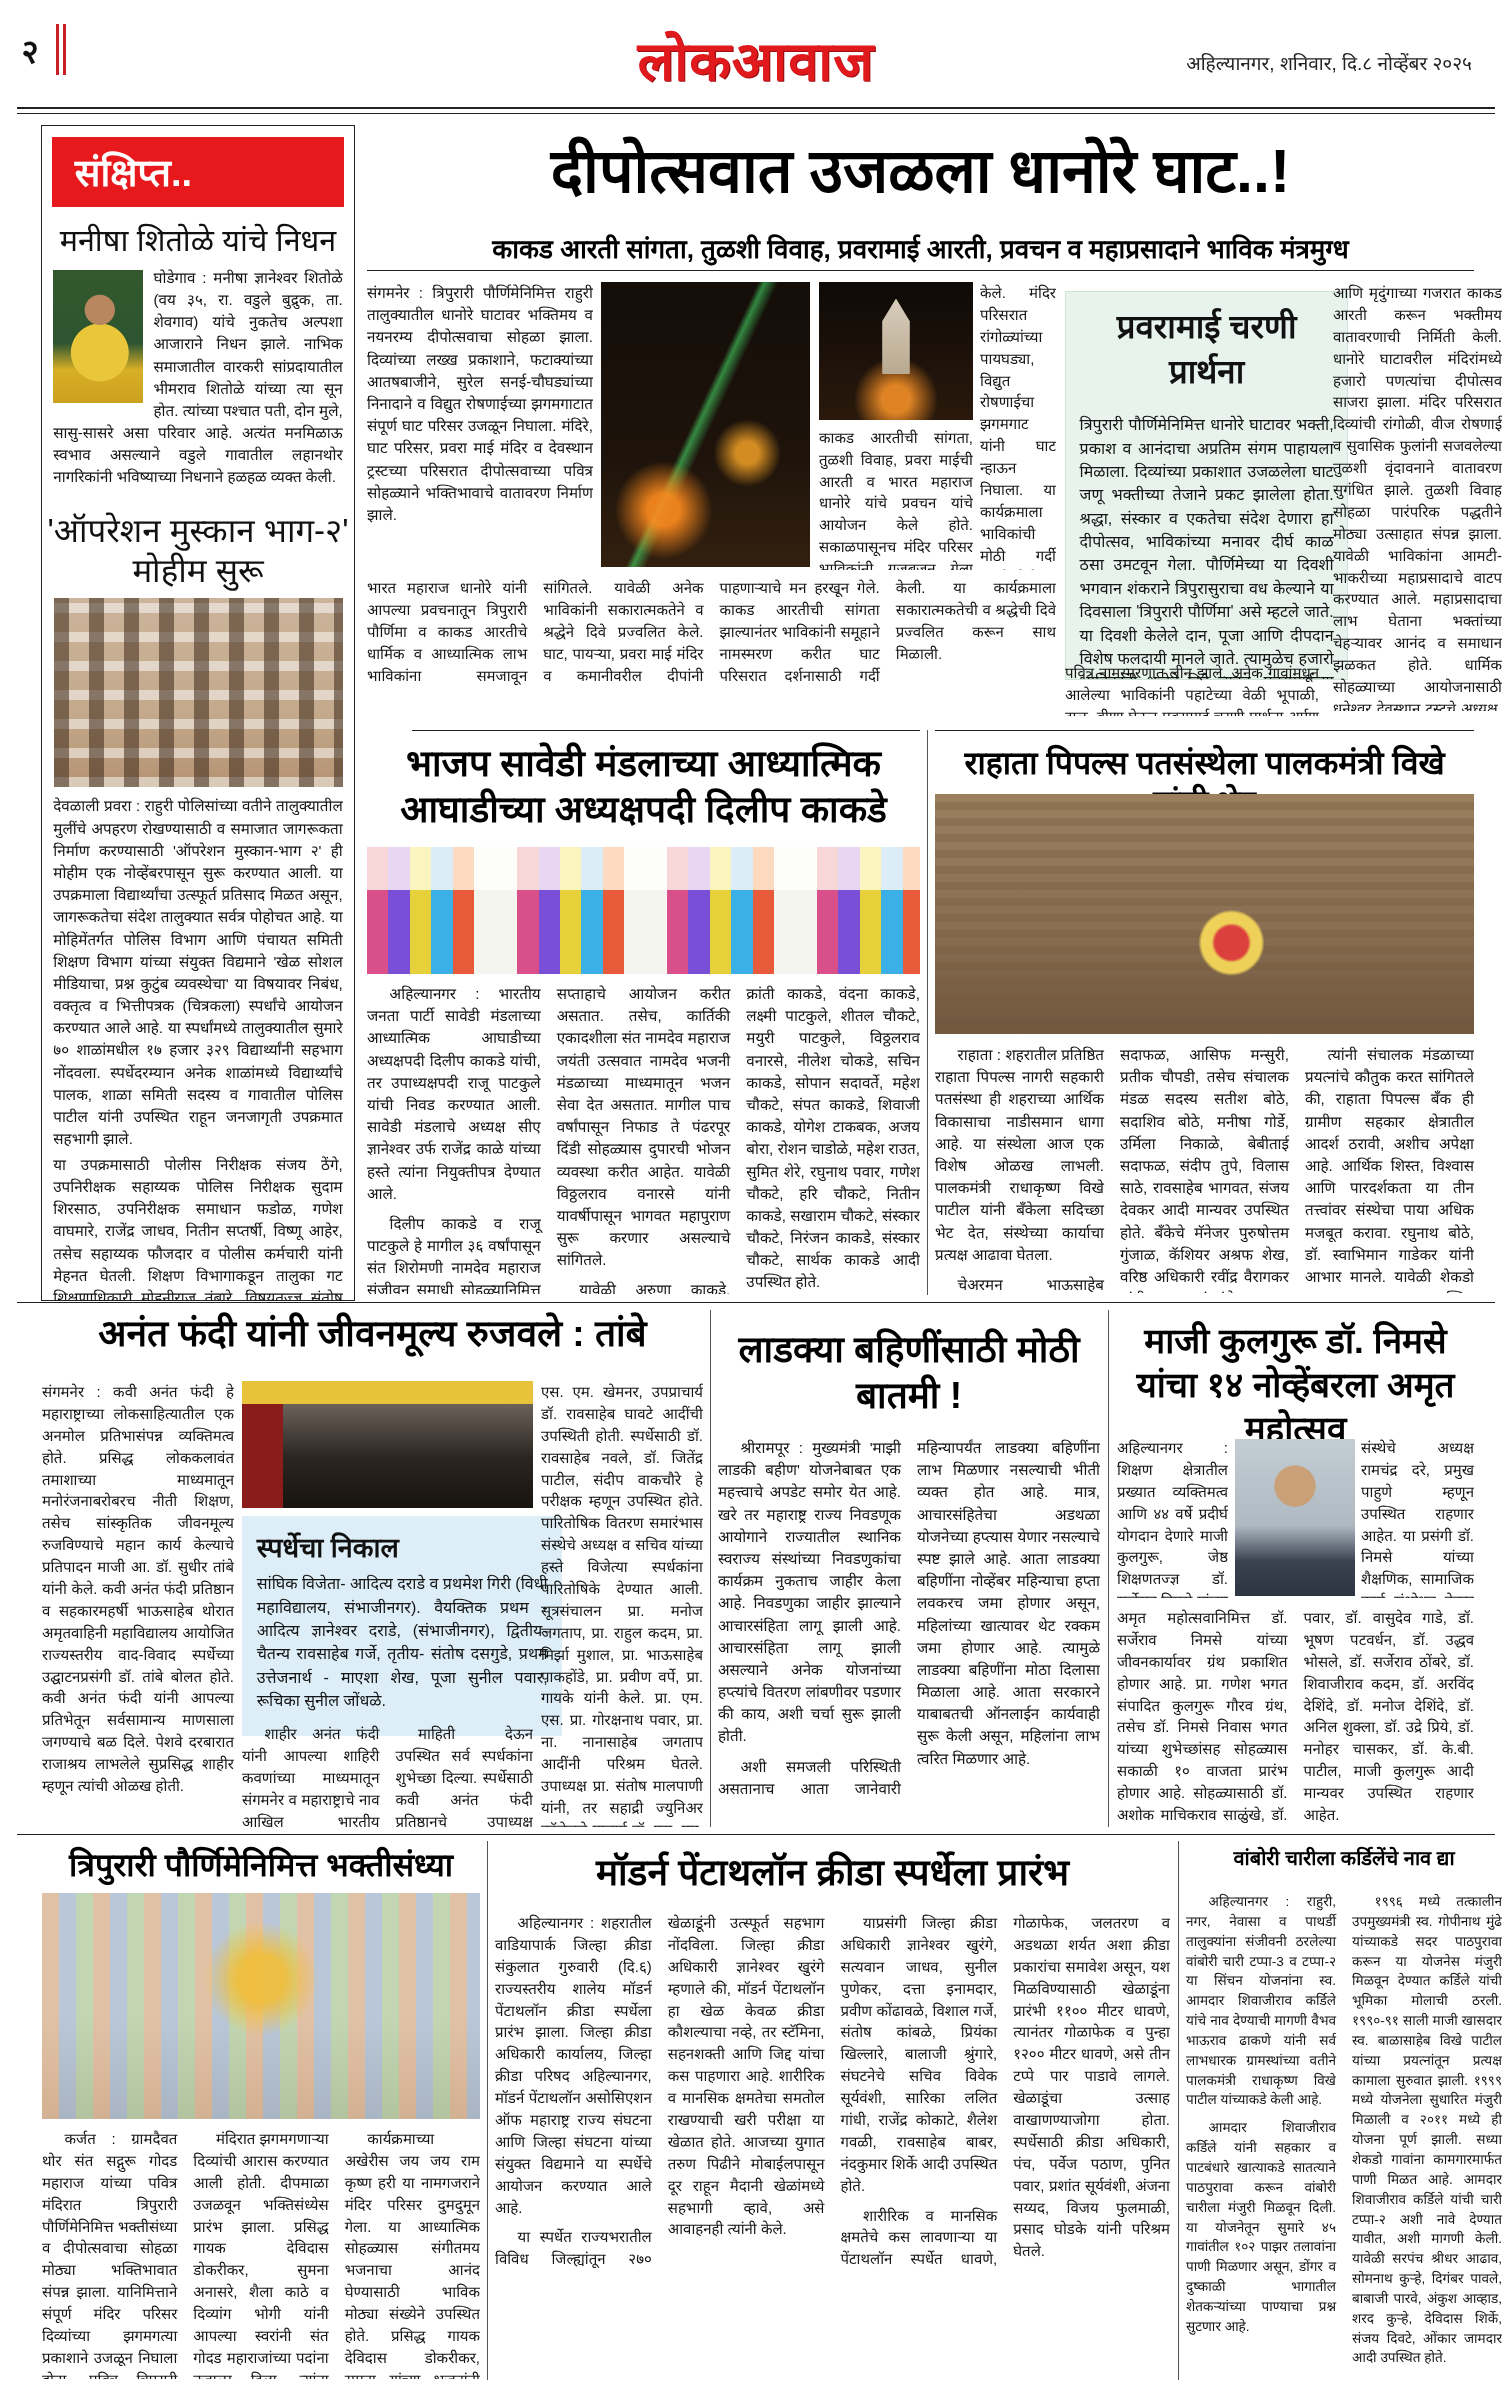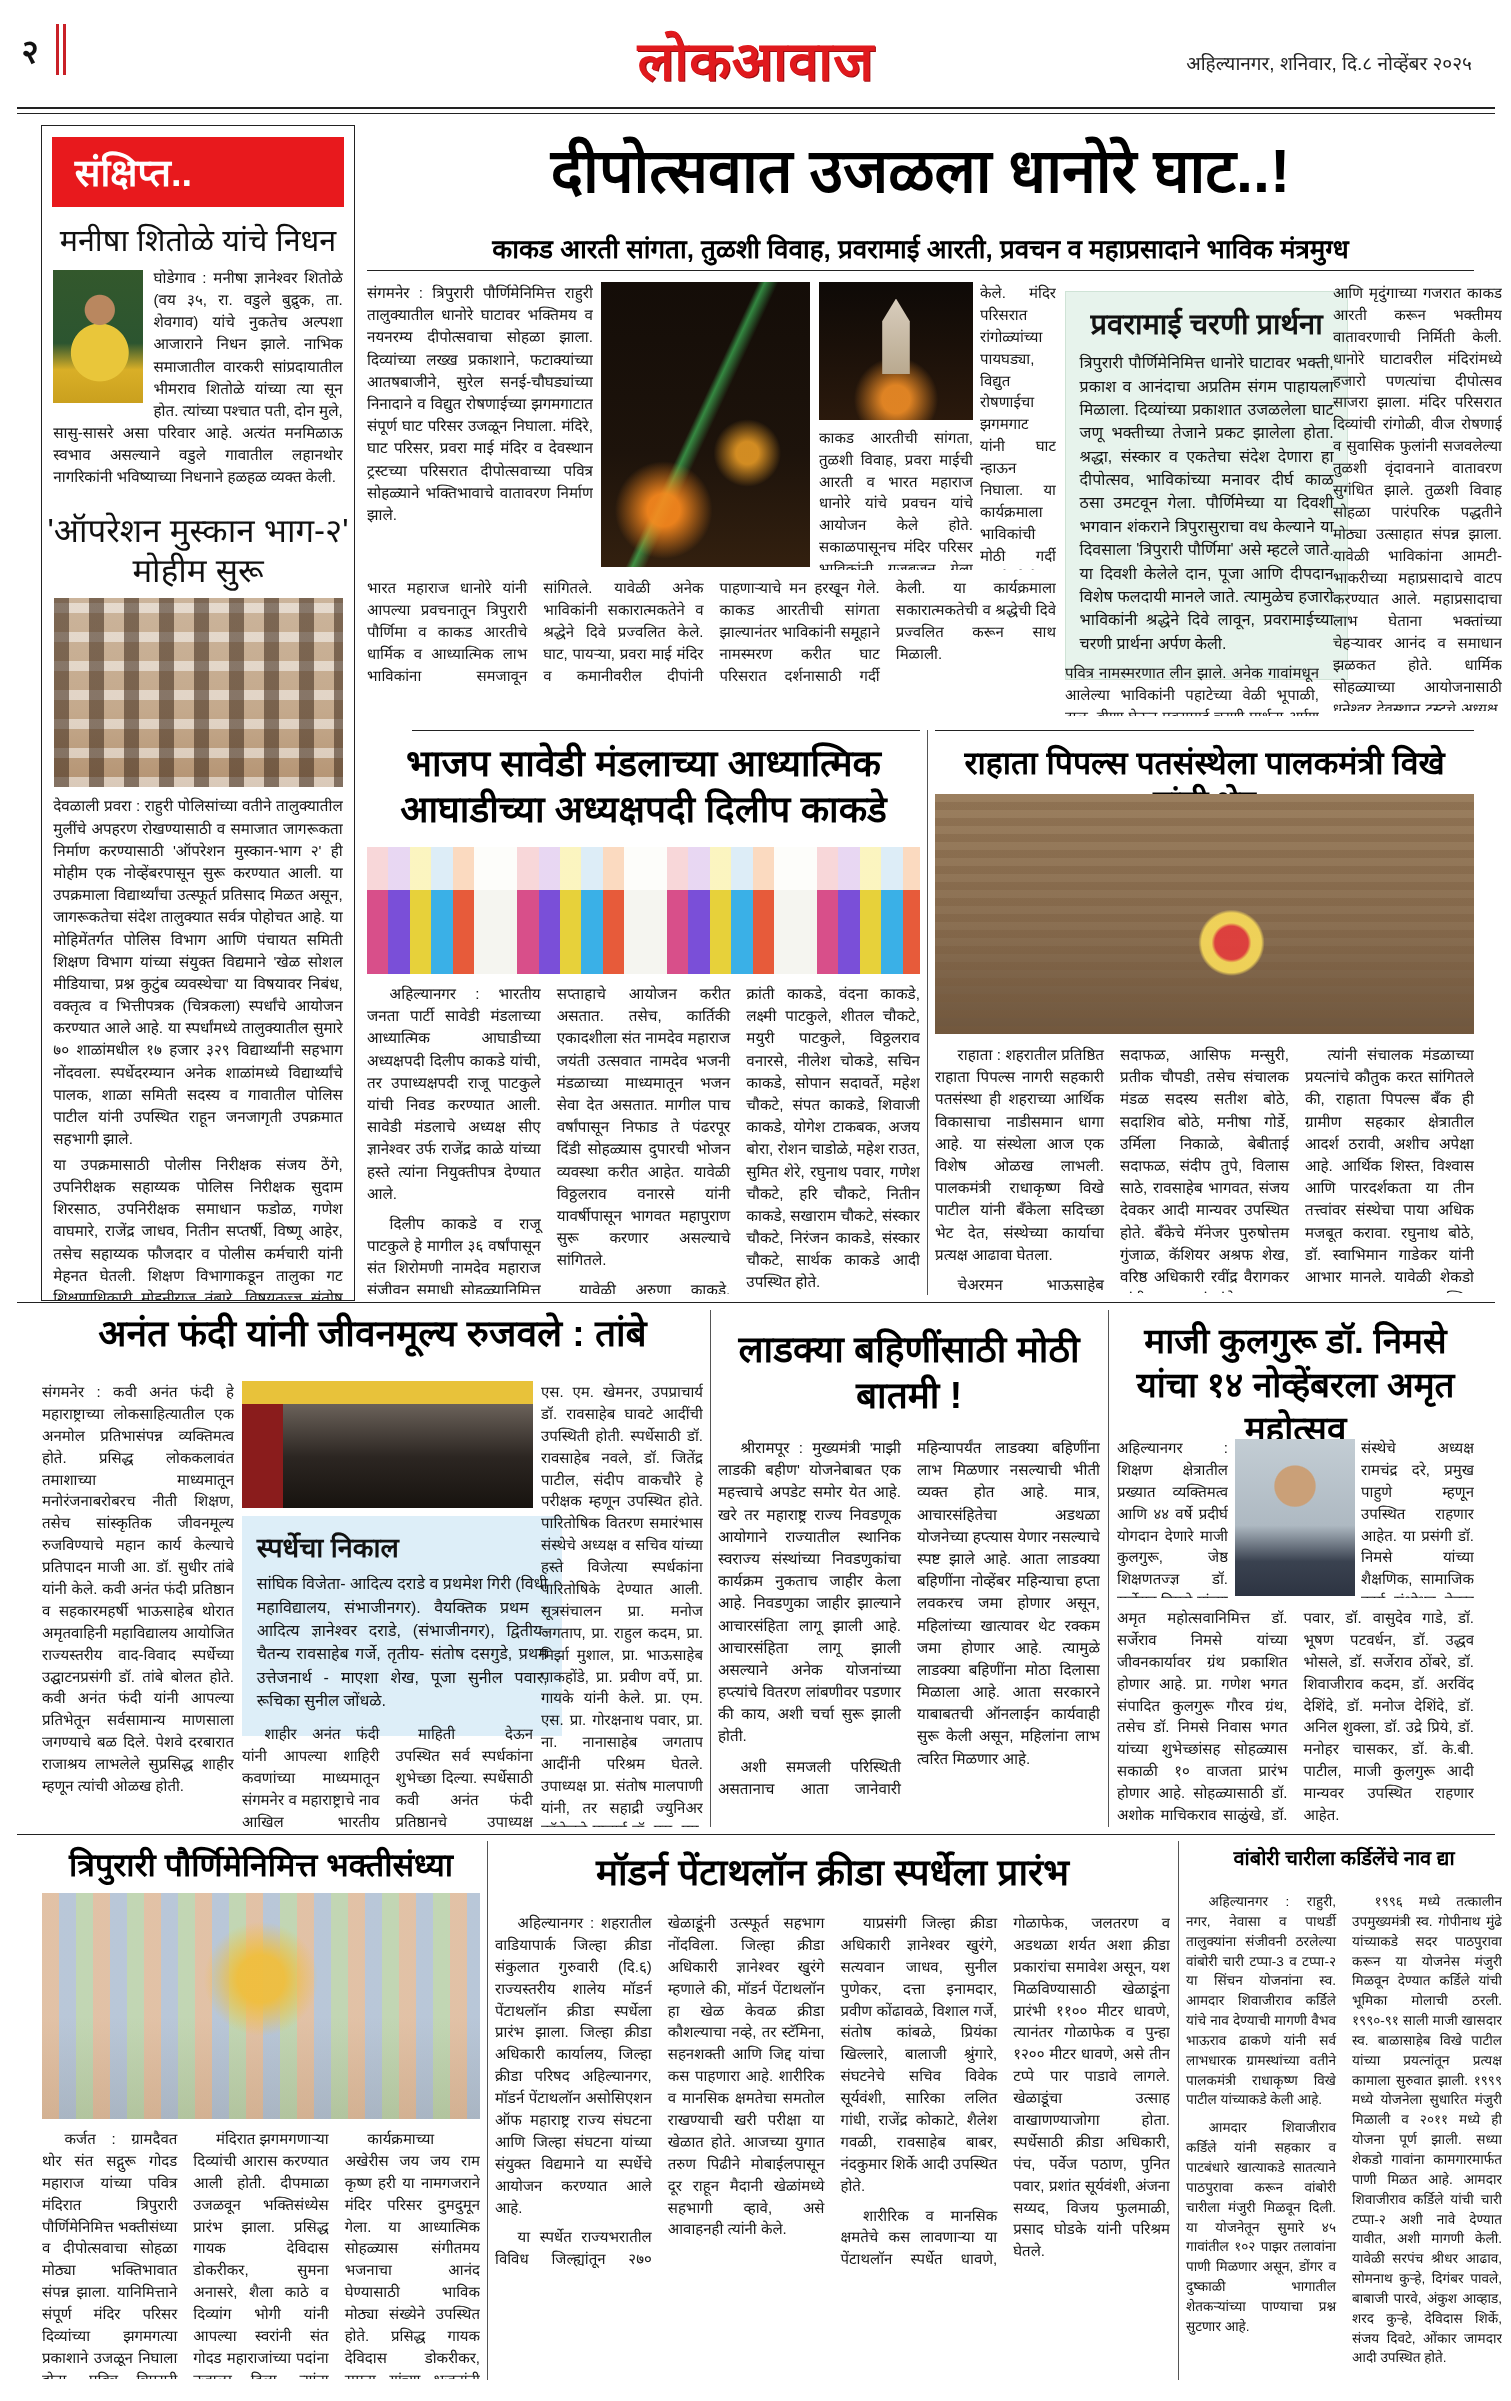--- a/index.html
+++ b/index.html
@@ -29,21 +29,21 @@
   .cols-3{column-count:3;column-gap:16px;}
   .cols-4{column-count:4;column-gap:16px;}
   .clip{overflow:hidden;}
   
   .brief-box{border:1.7px solid #222;background:#fff;}
   .brief-banner{background:#e8191d;color:#fff;font-size:38px;font-weight:bold;
                 padding:8px 0 10.2px 22.6px;}
   .brief-head{font-size:30.5px;font-weight:normal;text-align:center;line-height:1.2;margin:14.7px 4.5px 8px 4.5px;}
   
   .prayer-box{background:#e7f3ec;border:0.6px solid #cfe3d6;padding:11.3px 13.6px;}
-  .prayer-title{font-size:29px;font-weight:bold;text-align:center;margin-bottom:9px;}
+  .prayer-title{font-size:33px;font-weight:bold;text-align:center;margin-bottom:20px;}
   .results-box{background:#ddeef8;padding:12.4px 14.7px;}
   .results-title{font-size:27px;font-weight:bold;margin-bottom:6.8px;}
   
   .photo{background:#888;}
   .ph-manisha{background:
       radial-gradient(circle at 52% 30%, #b9875f 0 14%, rgba(0,0,0,0) 15%),
       radial-gradient(circle at 52% 62%, #e9c63a 0 30%, rgba(0,0,0,0) 31%),
       linear-gradient(180deg,#33582c 0%,#2c5530 55%,#d9af27 75%,#caa01e 100%);}
   .ph-classroom{background:
       repeating-linear-gradient(90deg, rgba(60,40,25,.55) 0 14.7px, rgba(0,0,0,0) 14.7px 35px),

